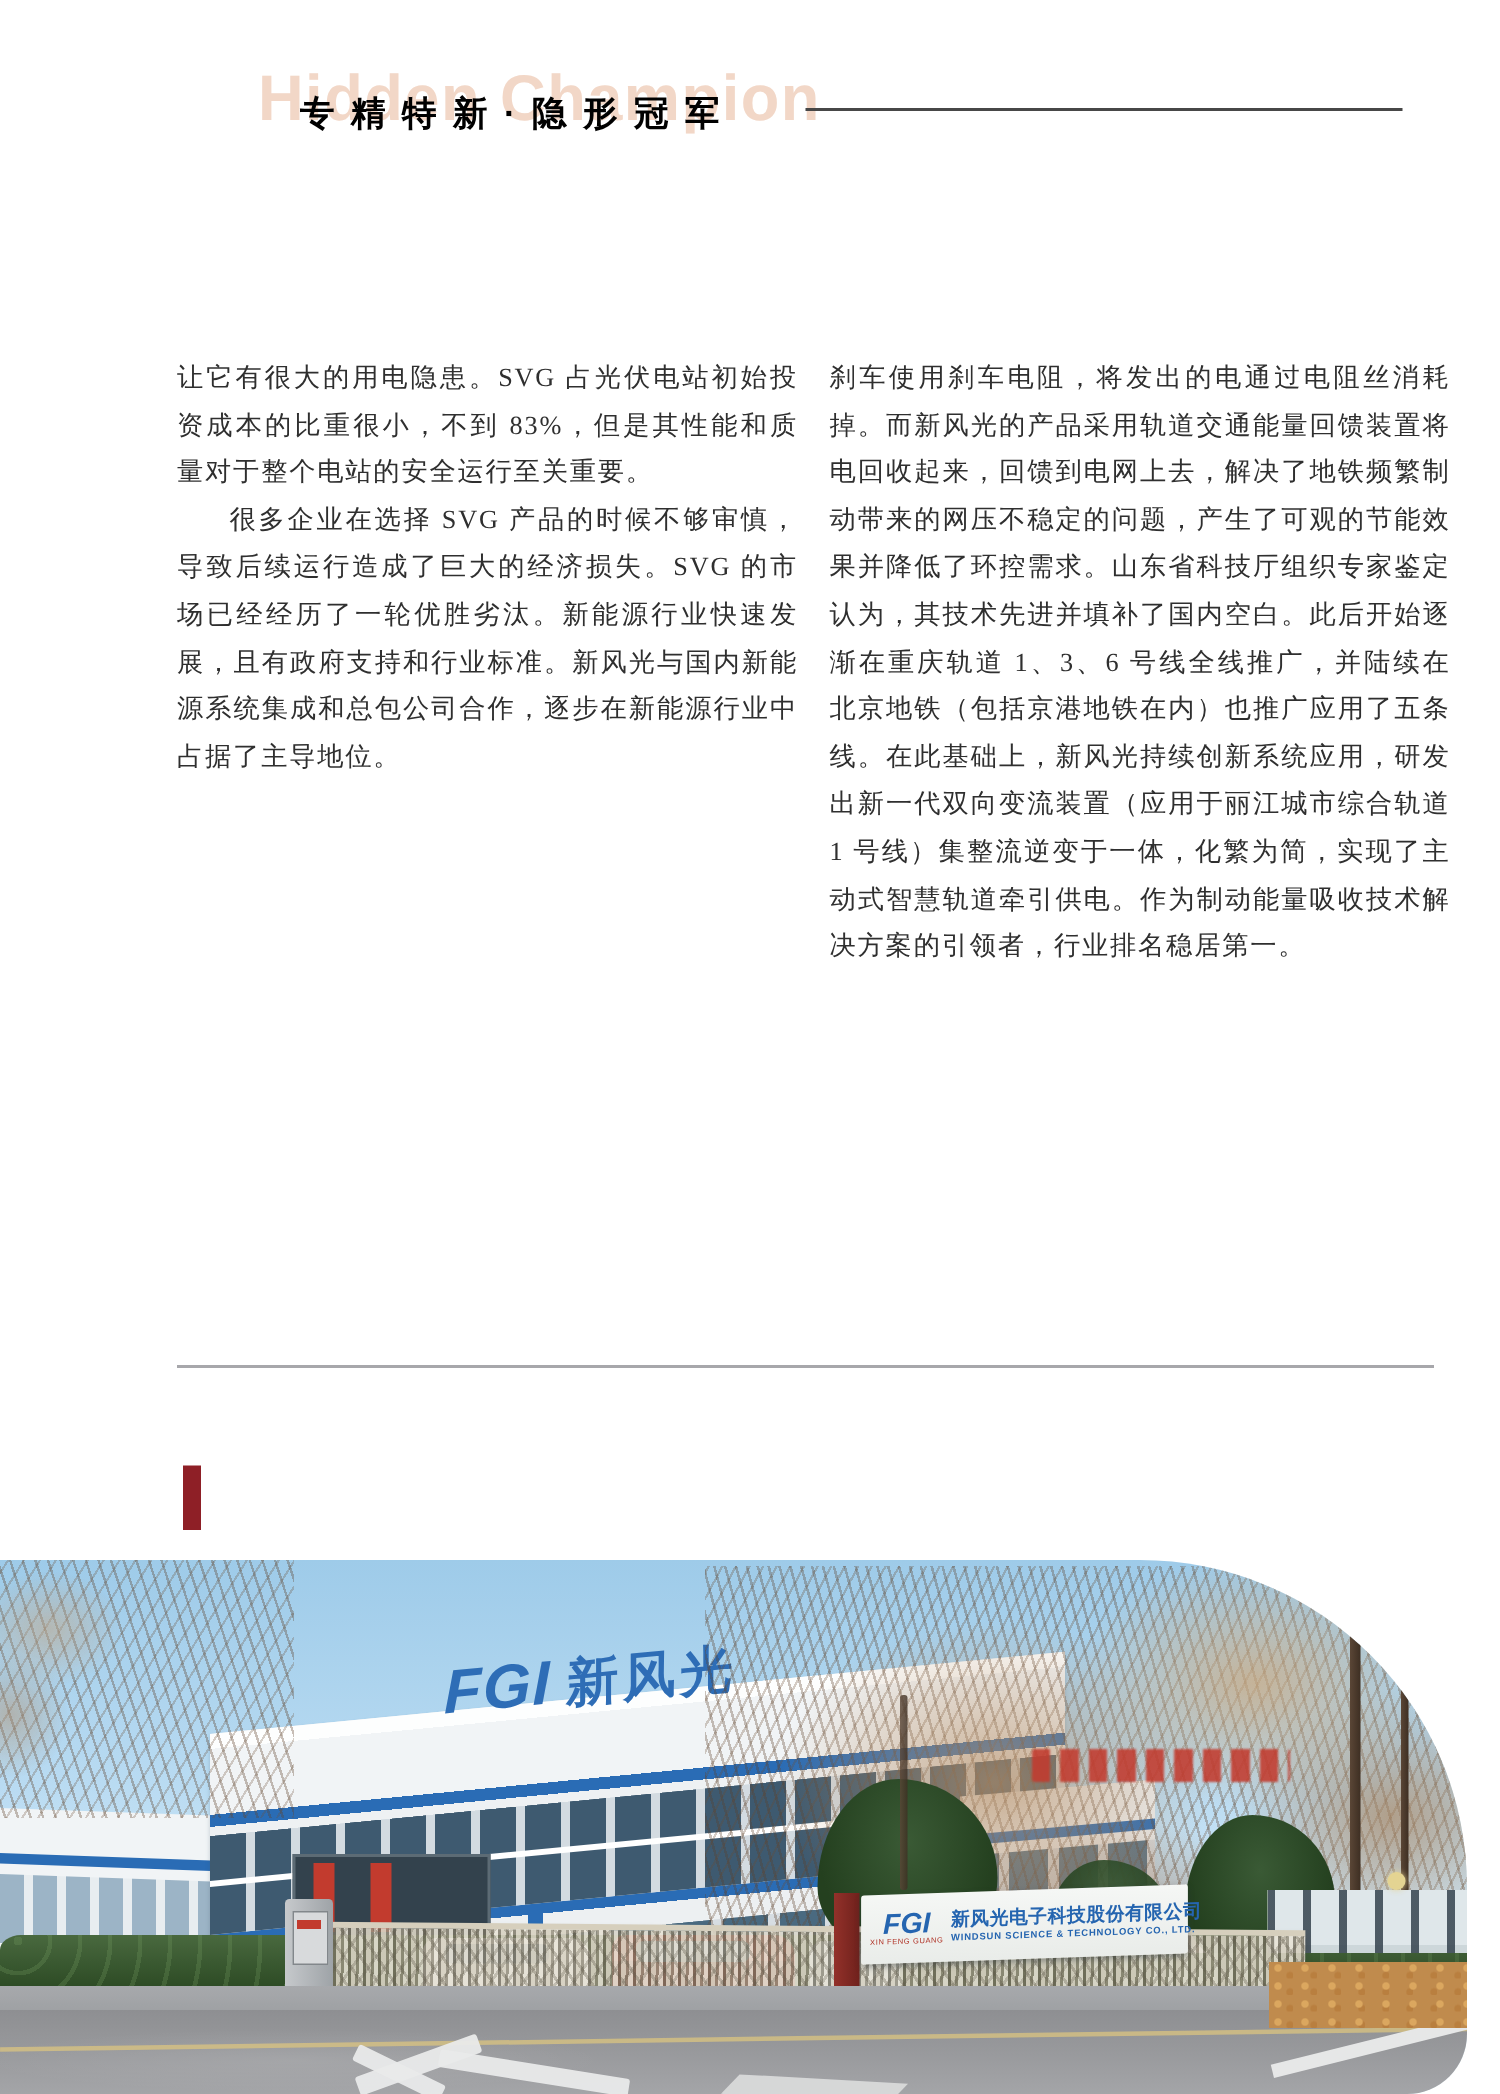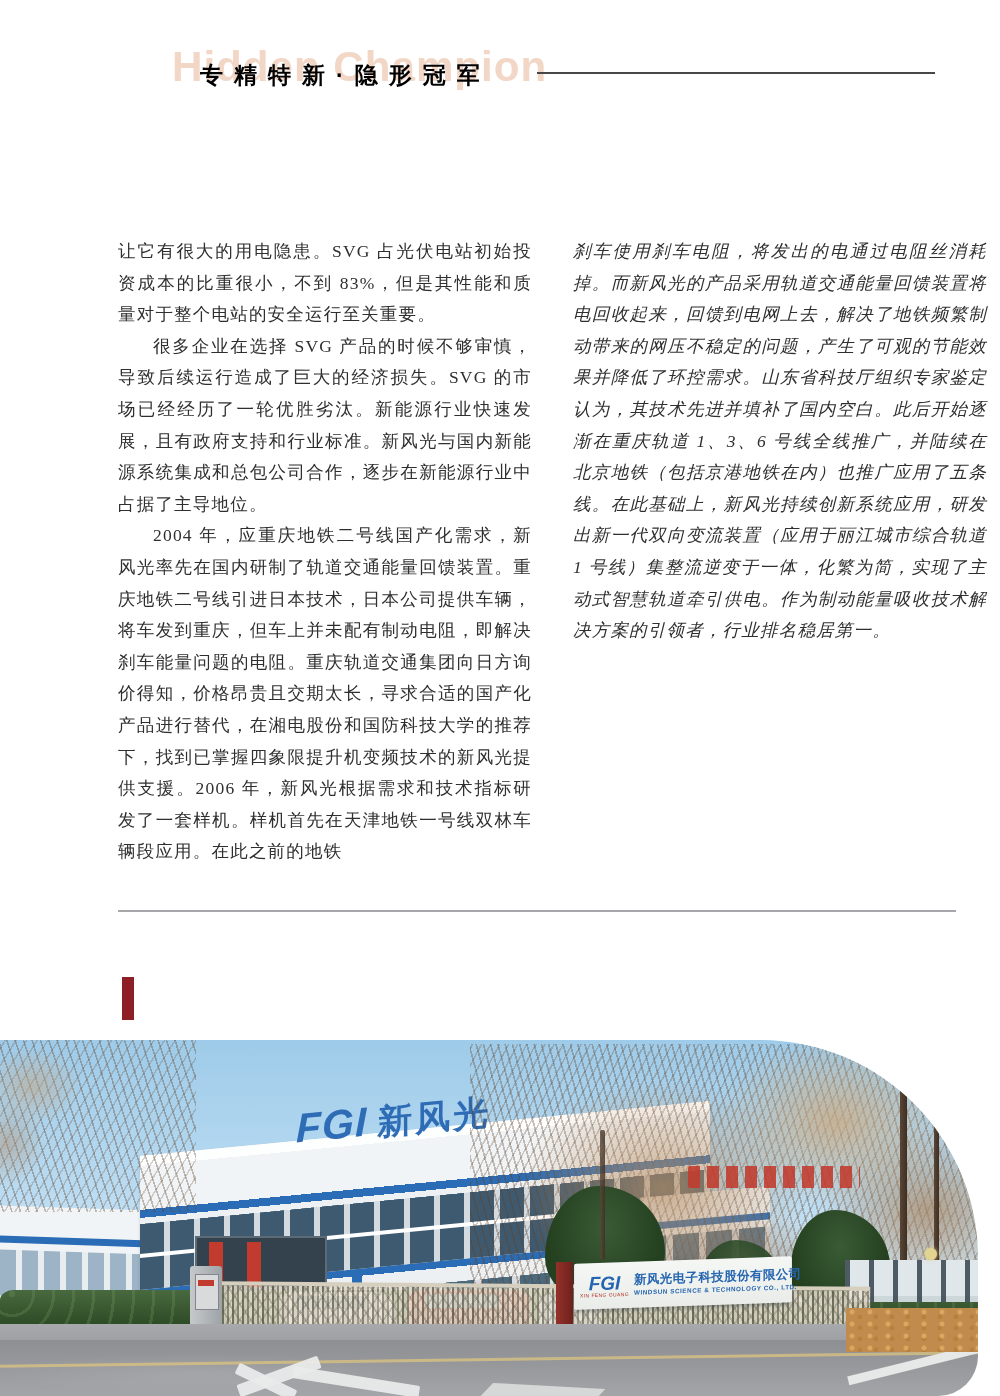--- a/index.html
+++ b/index.html
@@ -14,21 +14,21 @@
     font-family:"Liberation Sans","DejaVu Sans",sans-serif;font-weight:bold;
     font-size:23px;letter-spacing:11px;color:#000000;white-space:nowrap;}
   .header-line{position:absolute;left:537px;top:72px;width:398px;height:2px;background:#474747;}
 
   
   .col{position:absolute;top:236px;width:414px;font-size:17.5px;line-height:31.6px;
        letter-spacing:1.2px;color:#2f2f2f;text-align:justify;}
   .col p{margin:0;text-indent:2em;}
   .col p.no-indent{text-indent:0;}
   .col-left{left:118px;}
-  .col-right{left:573px;font-style:italic;}
+  .col-right{left:553px;}
 
   .divider{position:absolute;left:118px;top:910px;width:838px;height:2px;background:#a7a7ab;}
 
   
   .caption-bar{position:absolute;left:122px;top:977px;width:12px;height:43px;background:#8e1f26;}
   .caption-text{position:absolute;left:146px;top:973px;width:766px;margin:0;
     font-family:"Liberation Sans","DejaVu Sans",sans-serif;
     font-size:15px;line-height:28.5px;letter-spacing:.6px;color:#2c2c2c;text-align:justify;}
 
   
@@ -175,21 +175,20 @@
 
 <div class="page">
 
   <div class="watermark">Hidden Champion</div>
   <div class="header-title">专精特新·隐形冠军</div>
   <div class="header-line"></div>
 
   <div class="col col-left">
     <p class="no-indent">让它有很大的用电隐患。SVG 占光伏电站初始投资成本的比重很小，不到 83%，但是其性能和质量对于整个电站的安全运行至关重要。</p>
     <p>很多企业在选择 SVG 产品的时候不够审慎，导致后续运行造成了巨大的经济损失。SVG 的市场已经经历了一轮优胜劣汰。新能源行业快速发展，且有政府支持和行业标准。新风光与国内新能源系统集成和总包公司合作，逐步在新能源行业中占据了主导地位。</p>
-    <p>2004 年，应重庆地铁二号线国产化需求，新风光率先在国内研制了轨道交通能量回馈装置。重庆地铁二号线引进日本技术，日本公司提供车辆，将车发到重庆，但车上并未配有制动电阻，即解决刹车能量问题的电阻。重庆轨道交通集团向日方询价得知，价格昂贵且交期太长，寻求合适的国产化产品进行替代，在湘电股份和国防科技大学的推荐下，找到已掌握四象限提升机变频技术的新风光提供支援。2006 年，新风光根据需求和技术指标研发了一套样机。样机首先在天津地铁一号线双林车辆段应用。在此之前的地铁</p>
   </div>
   <div class="col col-right">
     <p class="no-indent">刹车使用刹车电阻，将发出的电通过电阻丝消耗掉。而新风光的产品采用轨道交通能量回馈装置将电回收起来，回馈到电网上去，解决了地铁频繁制动带来的网压不稳定的问题，产生了可观的节能效果并降低了环控需求。山东省科技厅组织专家鉴定认为，其技术先进并填补了国内空白。此后开始逐渐在重庆轨道 1、3、6 号线全线推广，并陆续在北京地铁（包括京港地铁在内）也推广应用了五条线。在此基础上，新风光持续创新系统应用，研发出新一代双向变流装置（应用于丽江城市综合轨道 1 号线）集整流逆变于一体，化繁为简，实现了主动式智慧轨道牵引供电。作为制动能量吸收技术解决方案的引领者，行业排名稳居第一。</p>
   </div>
 
   <div class="divider"></div>
 
   <div class="caption-bar"></div>
 
   <div class="photo">

